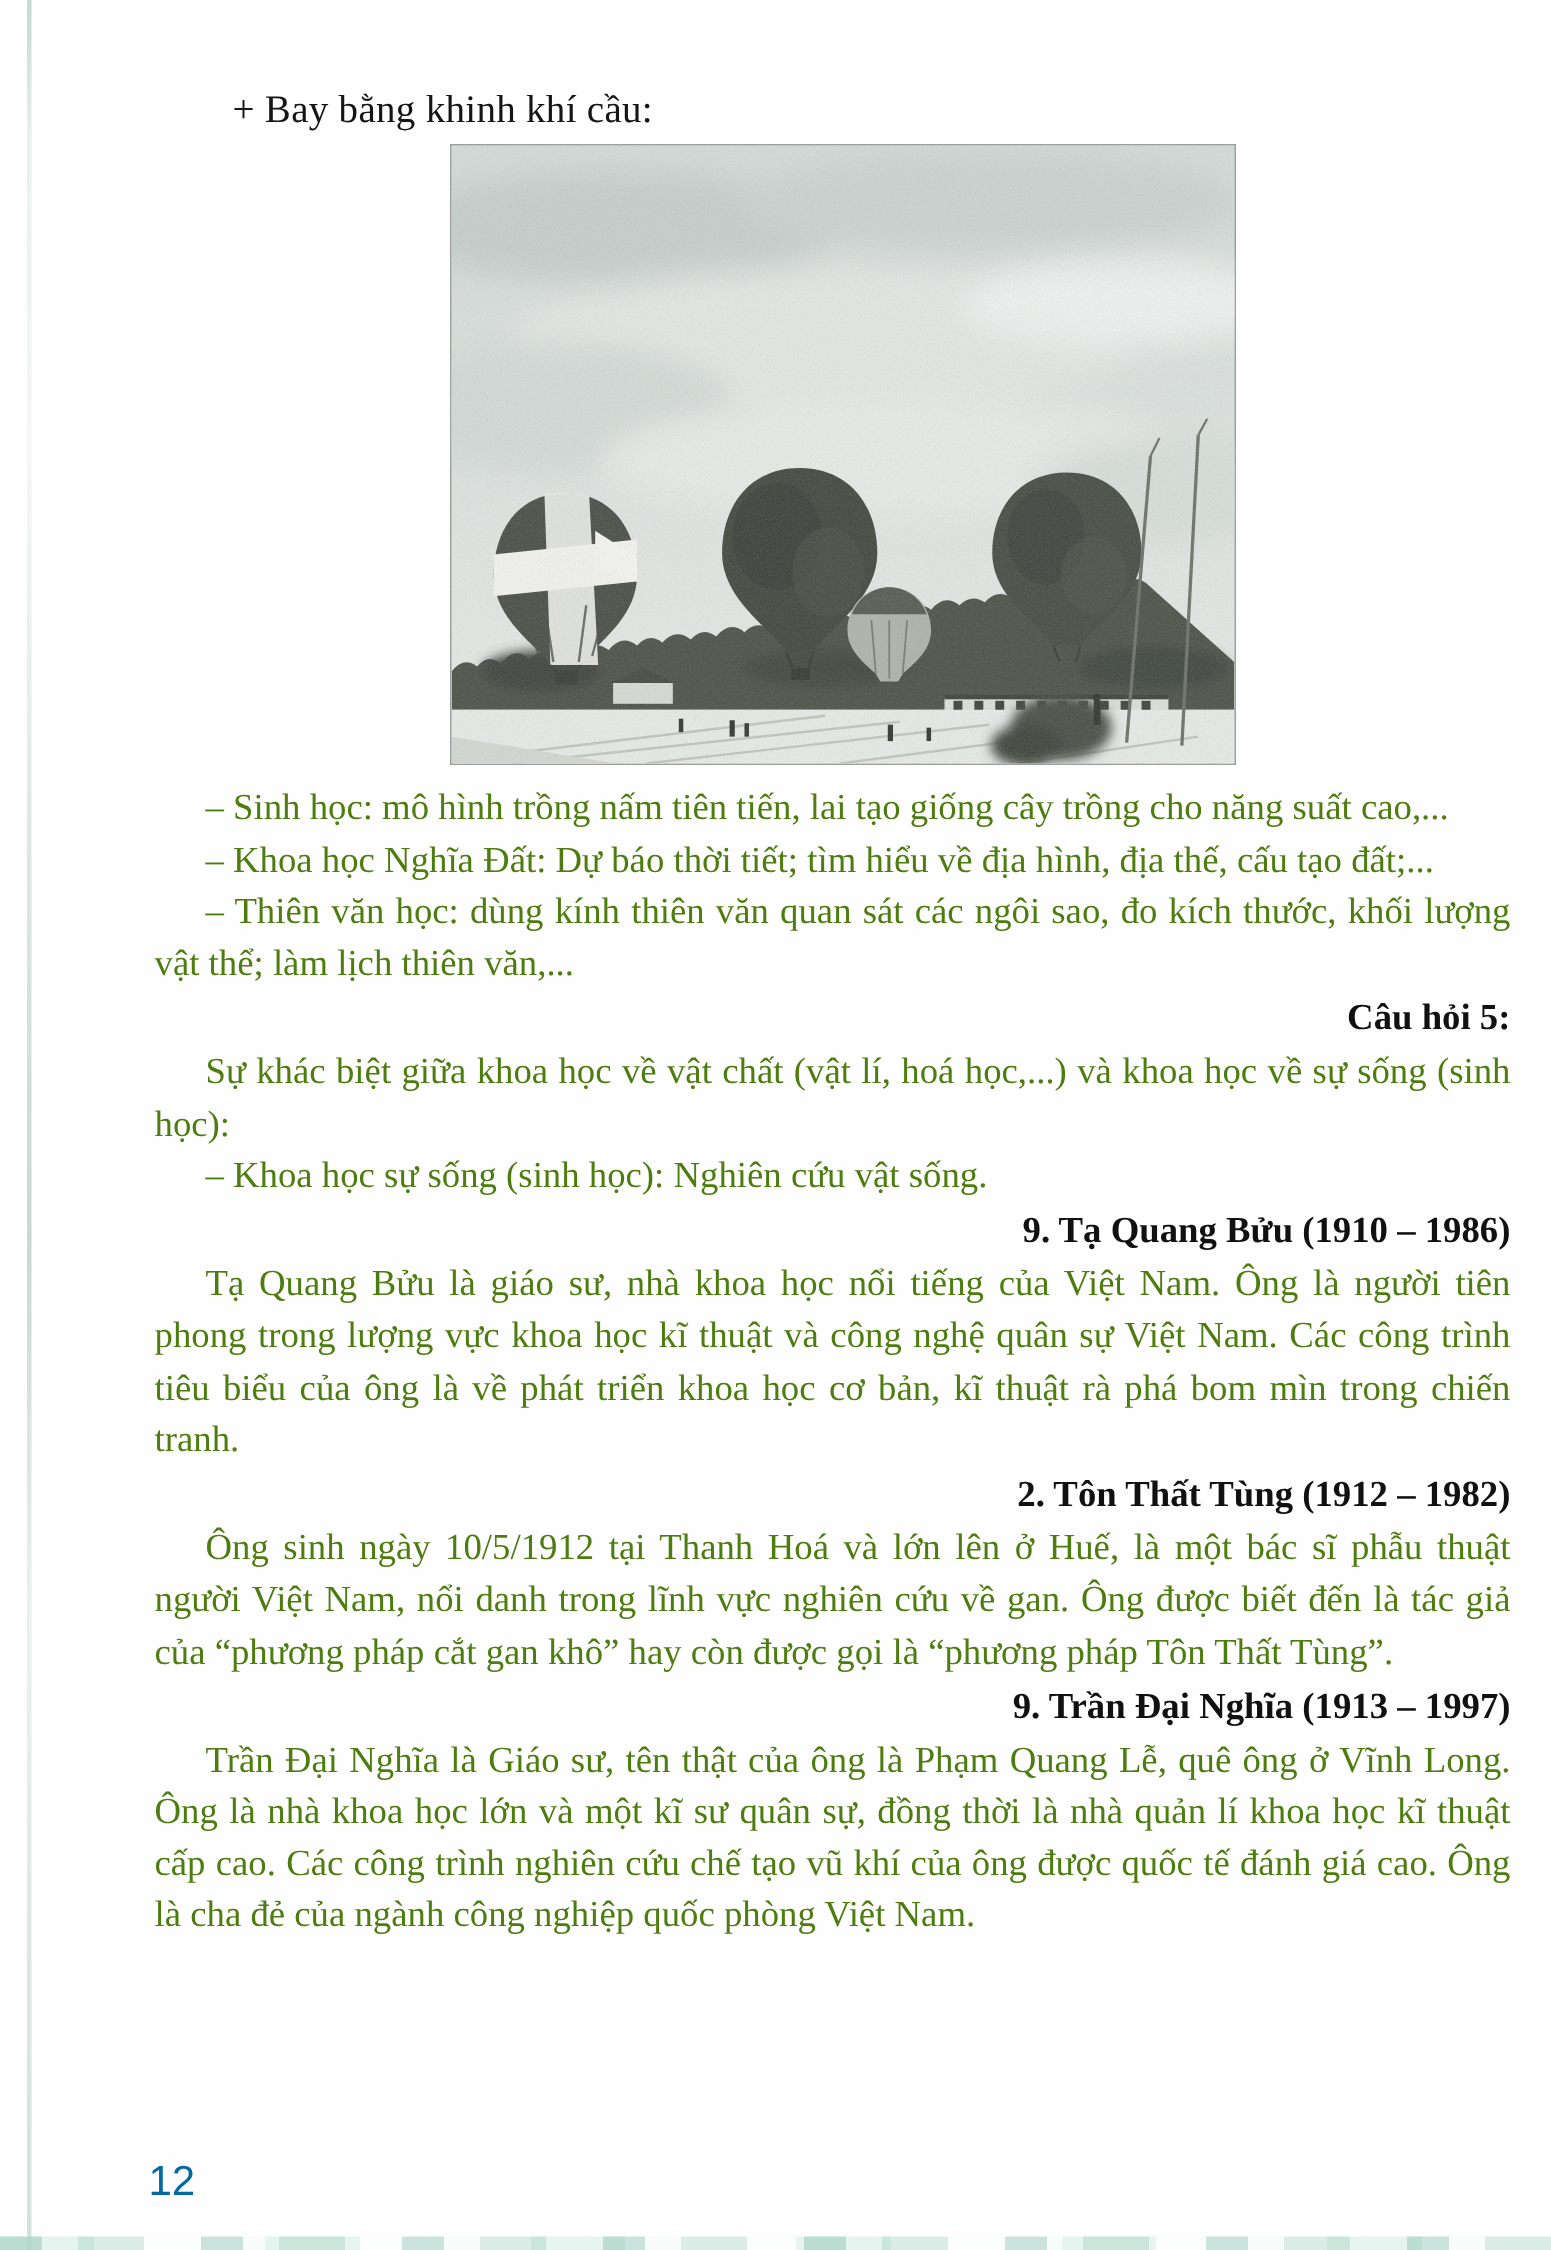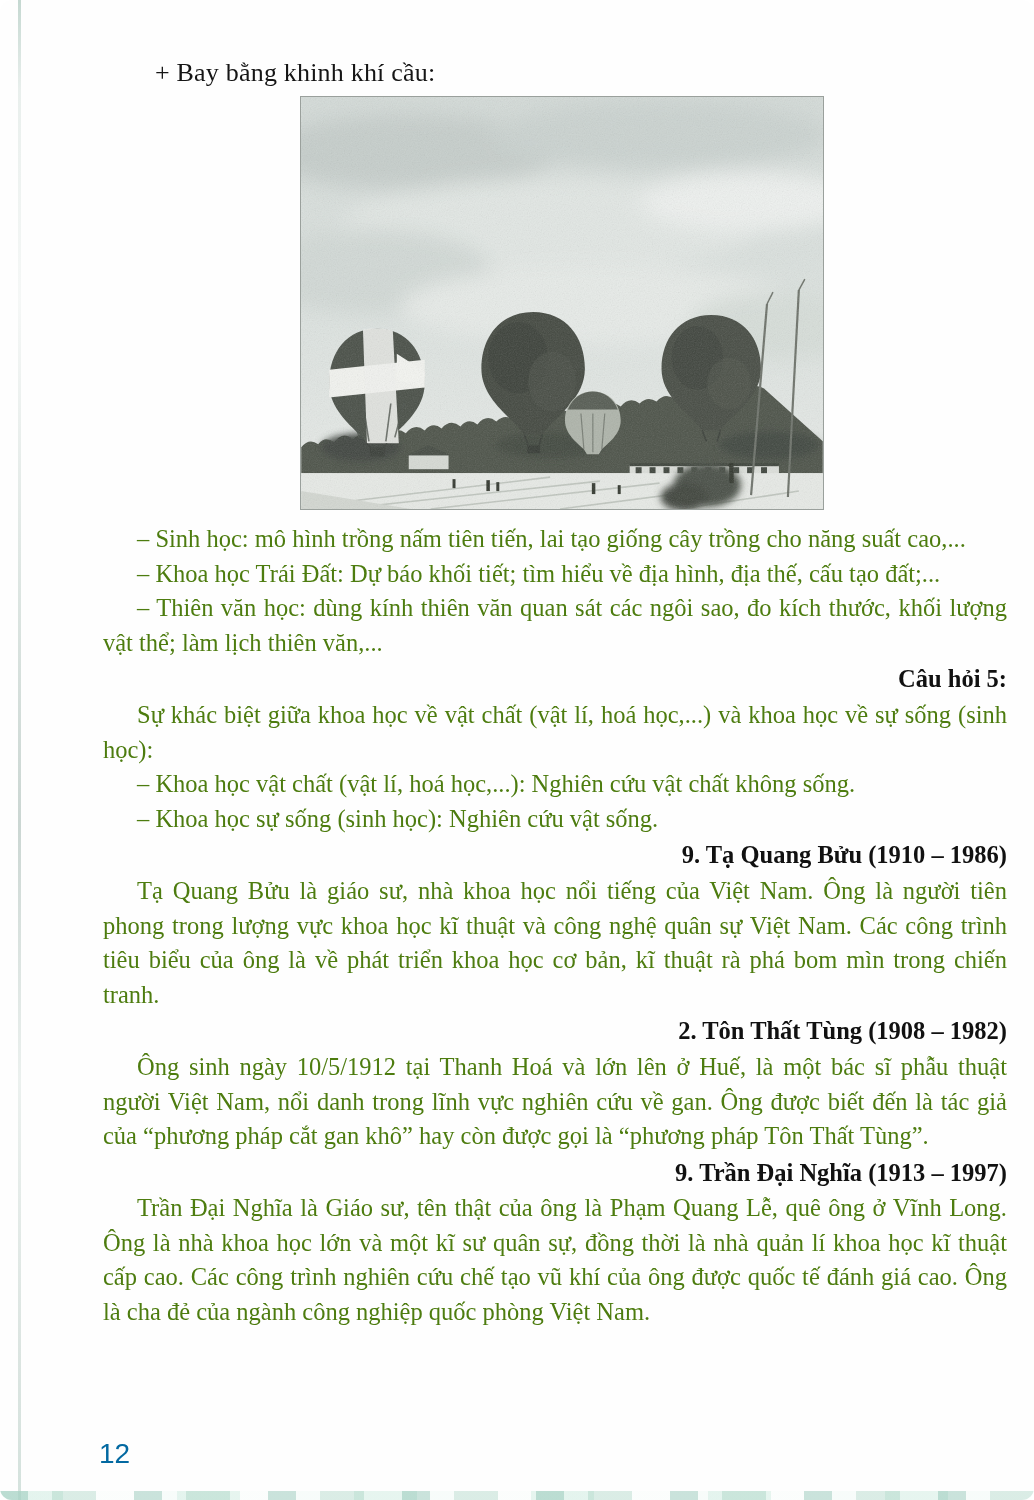--- a/index.html
+++ b/index.html
@@ -7,21 +7,20 @@
   body {
     font-family: "Liberation Serif", "DejaVu Serif", serif;
     background: #ffffff;
   }
   .page {
     position: relative;
     width: 1034px;
     height: 1500px;
     background: #fefefe;
     overflow: hidden;
-    border-radius: 12px;
   }
   
   .left-edge-line {
     position: absolute;
     left: 18px; top: 0;
     width: 3px; height: 100%;
     background: linear-gradient(180deg,
       rgba(150,185,172,0.55) 0%, rgba(170,195,185,0.25) 6%,
       rgba(180,200,192,0.12) 20%, rgba(140,170,158,0.30) 40%,
       rgba(120,150,140,0.38) 55%, rgba(150,180,168,0.18) 72%,
@@ -230,29 +229,28 @@
           <rect x="152" y="384" width="3" height="9"></rect>
           <rect x="318" y="390" width="3" height="9"></rect>
         </g>
 
         <rect x="0" y="0" width="524" height="414" filter="url(#grain)" opacity="0.5"></rect>
       </svg>
     </div>
 
     <div class="text-block" id="paragraphs">
         <p class="body">– Sinh học: mô hình trồng nấm tiên tiến, lai tạo giống cây trồng cho năng suất cao,...</p>
-        <p class="body">– Khoa học Trái Đất: Dự báo khối tiết; tìm hiểu về địa hình, địa thế, cấu tạo đất;...</p>
+        <p class="body">– Khoa học Nghĩa Đất: Dự báo thời tiết; tìm hiểu về địa hình, địa thế, cấu tạo đất;...</p>
         <p class="body">– Thiên văn học: dùng kính thiên văn quan sát các ngôi sao, đo kích thước, khối lượng vật thể; làm lịch thiên văn,...</p>
         <p class="heading">Câu hỏi 5:</p>
         <p class="body">Sự khác biệt giữa khoa học về vật chất (vật lí, hoá học,...) và khoa học về sự sống (sinh học):</p>
-        <p class="body">– Khoa học vật chất (vật lí, hoá học,...): Nghiên cứu vật chất không sống.</p>
         <p class="body">– Khoa học sự sống (sinh học): Nghiên cứu vật sống.</p>
         <p class="heading">9. Tạ Quang Bửu (1910 – 1986)</p>
         <p class="body">Tạ Quang Bửu là giáo sư, nhà khoa học nổi tiếng của Việt Nam. Ông là người tiên phong trong lượng vực khoa học kĩ thuật và công nghệ quân sự Việt Nam. Các công trình tiêu biểu của ông là về phát triển khoa học cơ bản, kĩ thuật rà phá bom mìn trong chiến tranh.</p>
-        <p class="heading">2. Tôn Thất Tùng (1908 – 1982)</p>
+        <p class="heading">2. Tôn Thất Tùng (1912 – 1982)</p>
         <p class="body">Ông sinh ngày 10/5/1912 tại Thanh Hoá và lớn lên ở Huế, là một bác sĩ phẫu thuật người Việt Nam, nổi danh trong lĩnh vực nghiên cứu về gan. Ông được biết đến là tác giả của “phương pháp cắt gan khô” hay còn được gọi là “phương pháp Tôn Thất Tùng”.</p>
         <p class="heading">9. Trần Đại Nghĩa (1913 – 1997)</p>
         <p class="body">Trần Đại Nghĩa là Giáo sư, tên thật của ông là Phạm Quang Lễ, quê ông ở Vĩnh Long. Ông là nhà khoa học lớn và một kĩ sư quân sự, đồng thời là nhà quản lí khoa học kĩ thuật cấp cao. Các công trình nghiên cứu chế tạo vũ khí của ông được quốc tế đánh giá cao. Ông là cha đẻ của ngành công nghiệp quốc phòng Việt Nam.</p>
       </div>
 
   </div>
 
   <div class="page-number">12</div>
 
   <div class="bottom-strip"></div>

